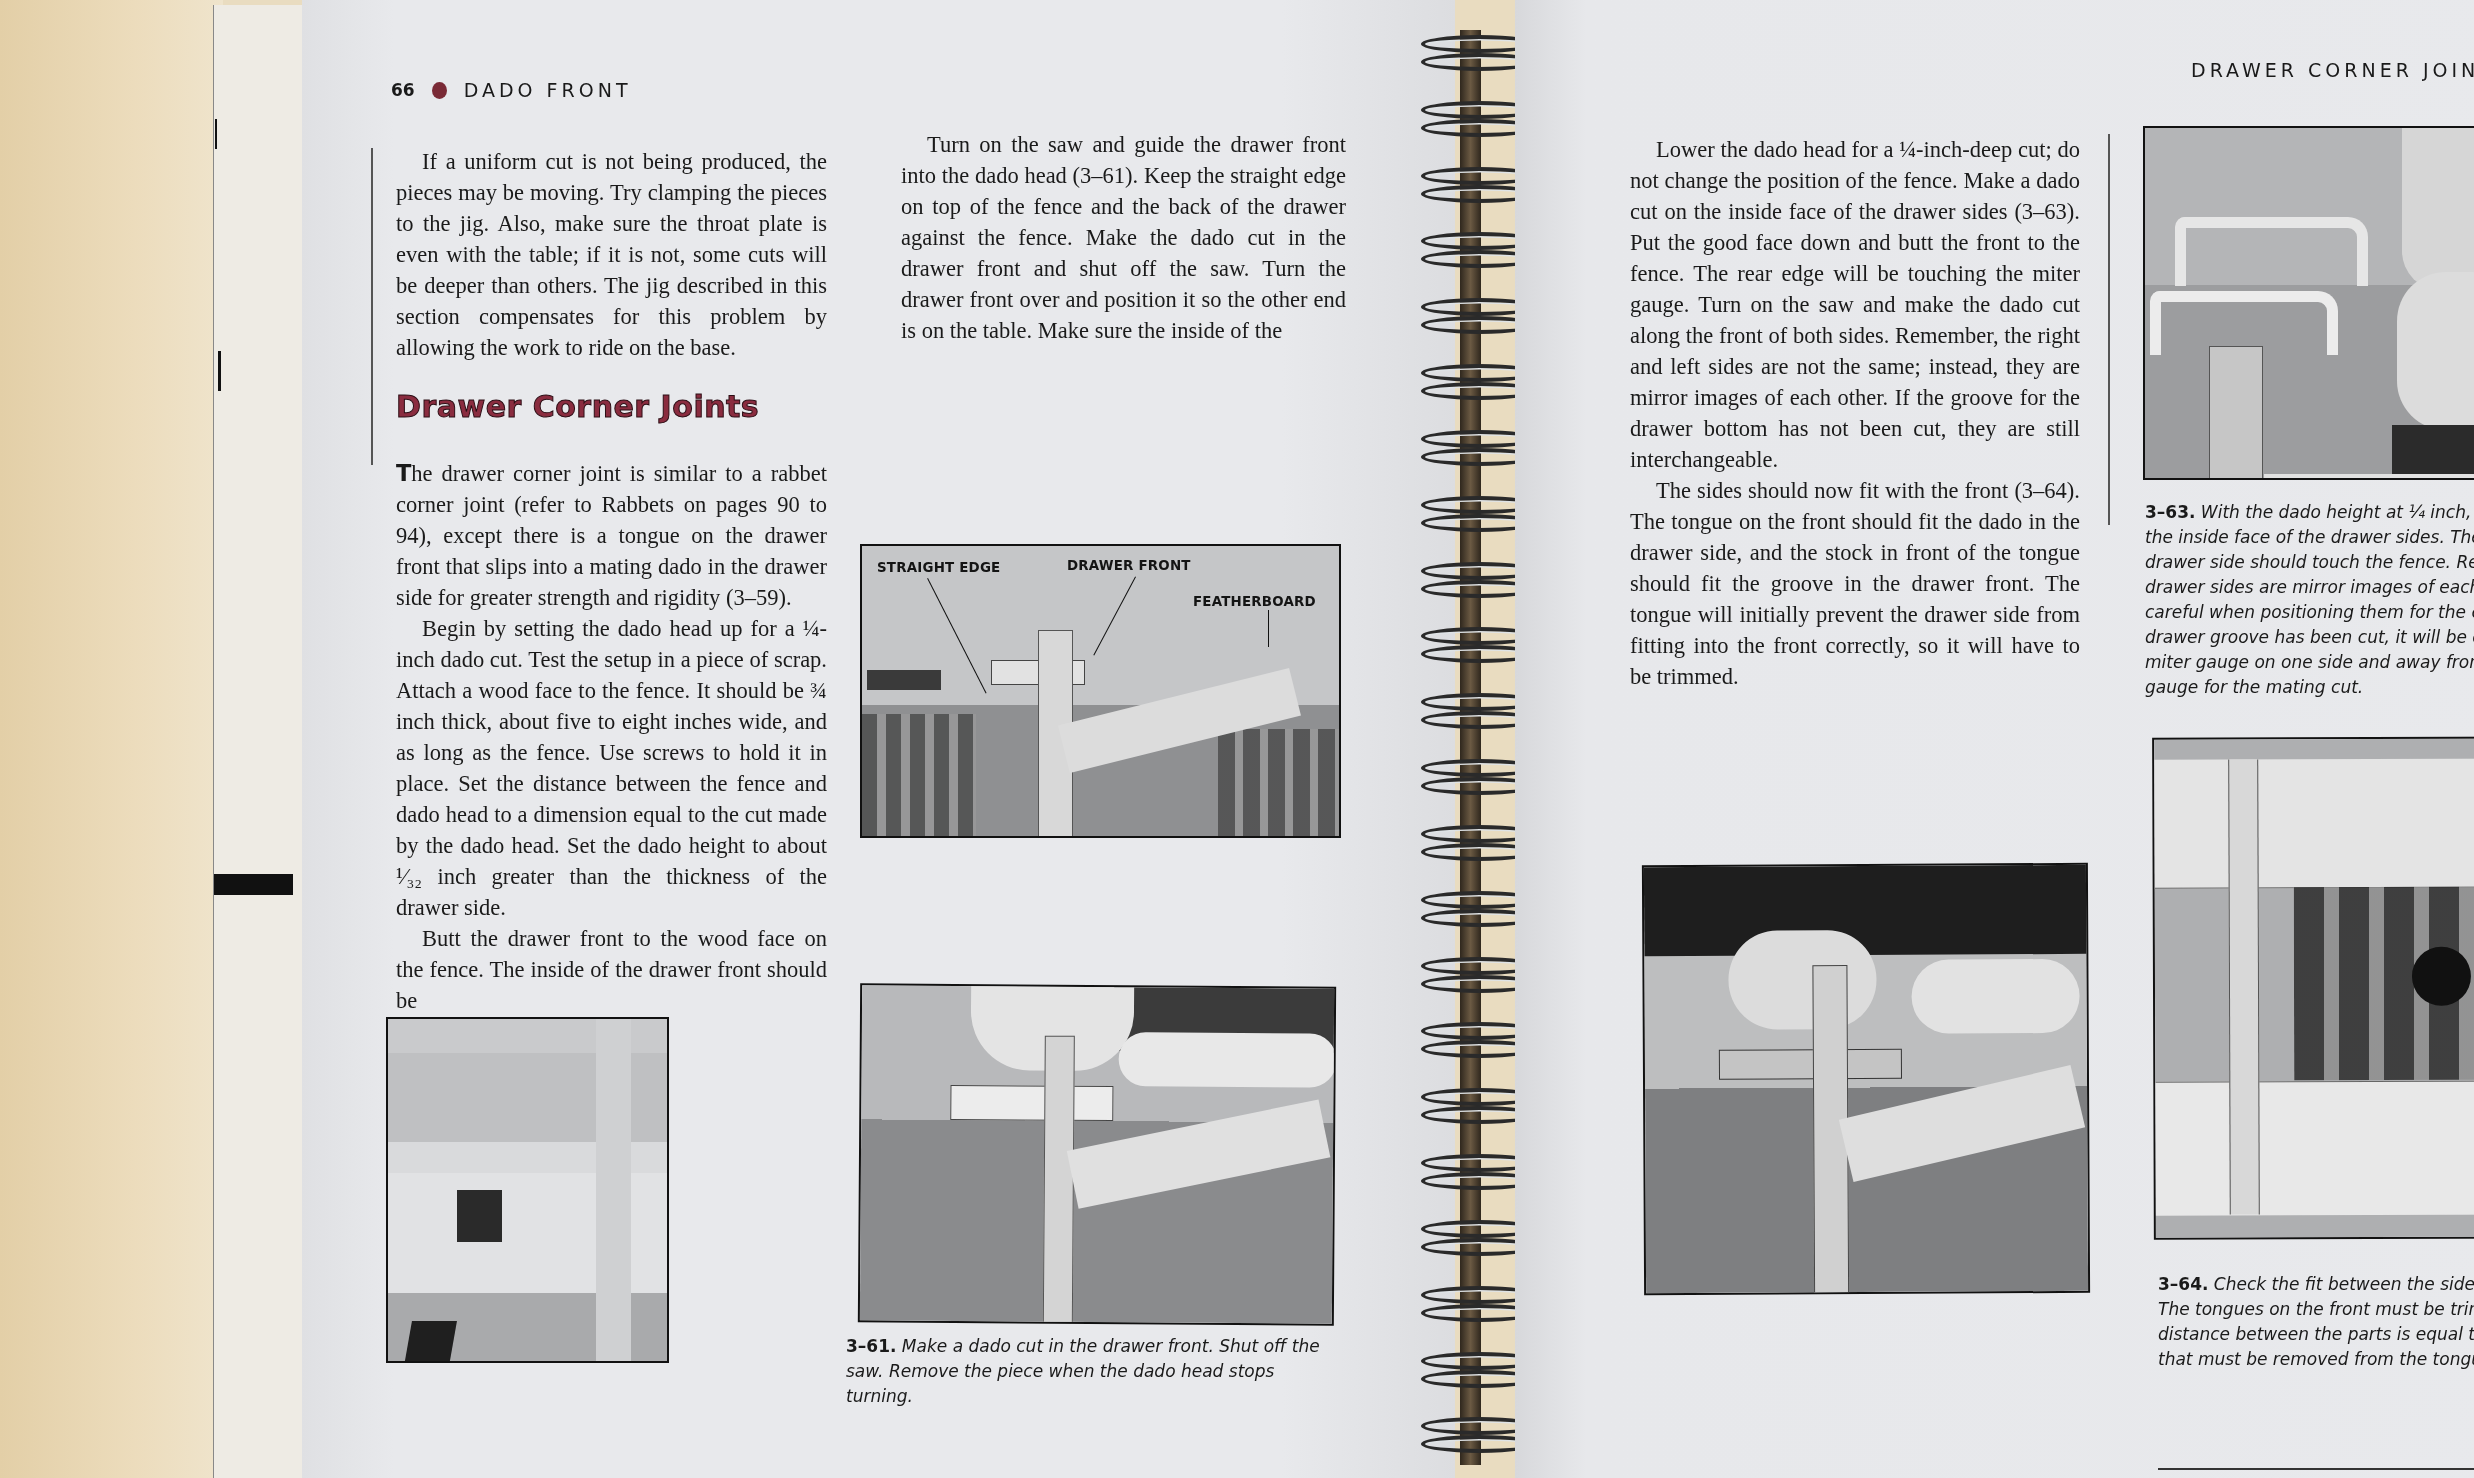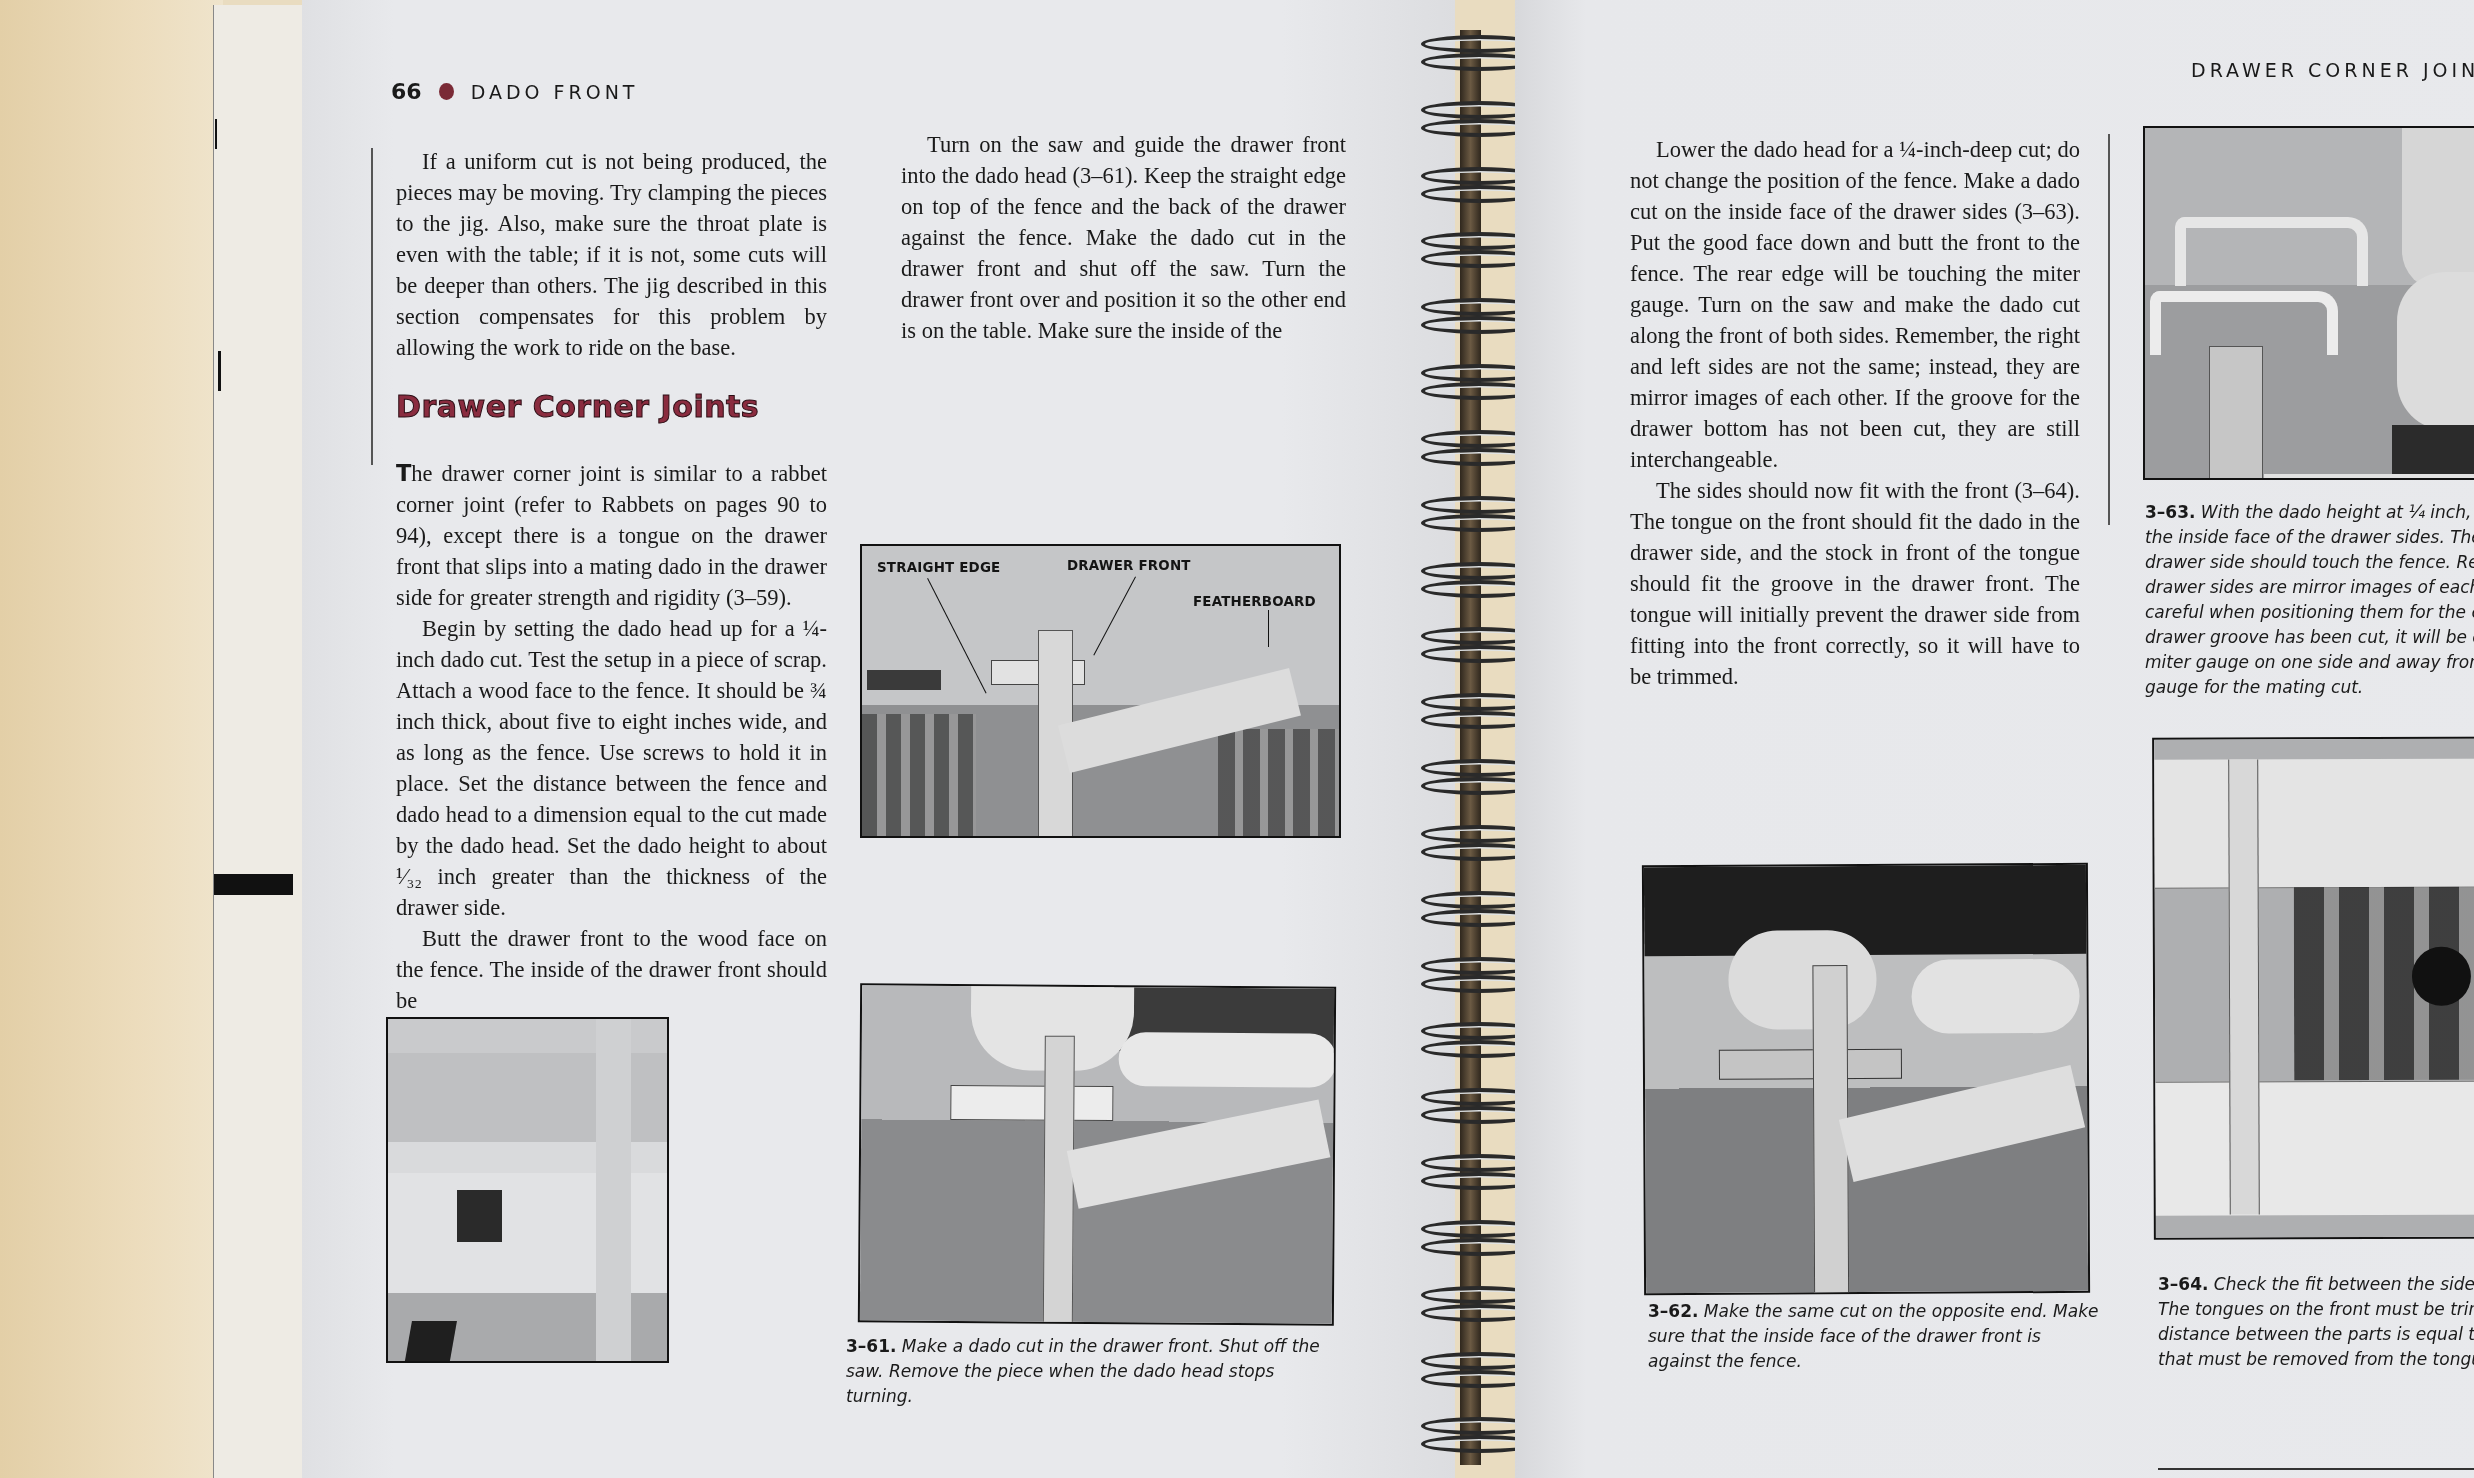--- a/index.html
+++ b/index.html
@@ -15,21 +15,21 @@
 
     
     .page { position: absolute; top: 0; height: 1479px; background: #e6e7ea; }
     .page.left { left: 302px; width: 1153px;
       background: linear-gradient(90deg, #dfe0e3 0%, #e8e9ec 8%, #e8e9ec 85%, #dcdde0 100%); }
     .page.right { left: 1515px; width: 1188px;
       background: linear-gradient(90deg, #d7d8db 0%, #e7e8eb 6%, #e8e9ec 94%, #e1e2e5 100%); }
 
     .running-head { position: absolute; font-family: "DejaVu Sans", sans-serif;
       font-size: 19px; letter-spacing: 4px; color: #1a1a1a; display: flex; align-items: center; gap: 17px; }
-    .running-head .folio { font-weight: bold; letter-spacing: 0; font-size: 22px; }
+    .running-head .folio { font-weight: bold; letter-spacing: 0; font-size: 17px; }
     .dot { width: 15px; height: 17px; border-radius: 50%; background: #7a2a36; display: inline-block; }
 
     .col { position: absolute; font-size: 22.5px; line-height: 31px; text-align: justify; }
     .col p { text-indent: 0; }
     .col p.ind { text-indent: 26px; }
     .col p .dropcap { font-family: "DejaVu Sans", sans-serif; font-weight: bold; }
 
     .section-heading { font-family: "DejaVu Sans", sans-serif; font-weight: 900; font-size: 30px;
       color: #8a2c3f; -webkit-text-stroke: 1px #2a0d14; letter-spacing: 0.5px; margin: 28px 0 36px 0; }
 
@@ -238,24 +238,20 @@
   <div class="figure" style="left:128px;top:864px;width:446px;height:430px;transform:rotate(-0.3deg);">
     <div class="photo" style="background: linear-gradient(180deg, #8d8e90 0 18%, #bdbebf 18% 52%, #7e7f81 52% 100%);">
       <div style="position:absolute;left:0;top:0;width:446px;height:89px;background:#1e1e1e;"></div>
       <div style="position:absolute;left:84px;top:64px;width:148px;height:99px;background:#dcdcdc;border-radius:49px;"></div>
       <div style="position:absolute;left:267px;top:94px;width:168px;height:74px;background:#e2e2e2;border-radius:40px;"></div>
       <div style="position:absolute;left:74px;top:183px;width:183px;height:30px;background:#c4c4c4;border:1.5px solid #333;"></div>
       <div style="position:absolute;left:168px;top:99px;width:35px;height:331px;background:#d0d0d0;border:1px solid #444;"></div>
       <div style="position:absolute;left:208px;top:252px;width:238px;height:64px;background:#dedede;transform:rotate(-13deg);transform-origin:left bottom;"></div>
     </div>
   </div>
-  <div class="caption" style="left:133px;top:1299px;width:460px;">
-    <b>3–62.</b>
-    <span>Make the same cut on the opposite end. Make sure that the inside face of the drawer front is against the fence.</span>
-  </div>
 
   <div class="figure" style="left:628px;top:126px;width:447px;height:354px;">
     <div class="photo" style="background: linear-gradient(180deg, #b4b5b7 0 45%, #9c9d9f 45% 100%);">
       <div style="position:absolute;left:257px;top:0;width:114px;height:163px;background:#d6d6d6;border-radius:0 0 40px 40px;"></div>
       <div style="position:absolute;left:252px;top:144px;width:124px;height:158px;background:#dcdcdc;border-radius:49px;"></div>
       <div style="position:absolute;left:30px;top:89px;width:193px;height:69px;border:11px solid #e6e6e6;border-bottom:none;border-radius:10px 20px 0 0;"></div>
       <div style="position:absolute;left:5px;top:163px;width:188px;height:64px;border:11px solid #ececec;border-bottom:none;border-radius:10px 20px 0 0;"></div>
       <div style="position:absolute;left:64px;top:218px;width:54px;height:136px;background:#c6c6c6;border:1px solid #555;"></div>
       <div style="position:absolute;left:247px;top:297px;width:139px;height:59px;background:#2b2b2b;"></div>
       <div style="position:absolute;left:119px;top:346px;width:297px;height:7.4px;background:#e2e2e2;"></div>

